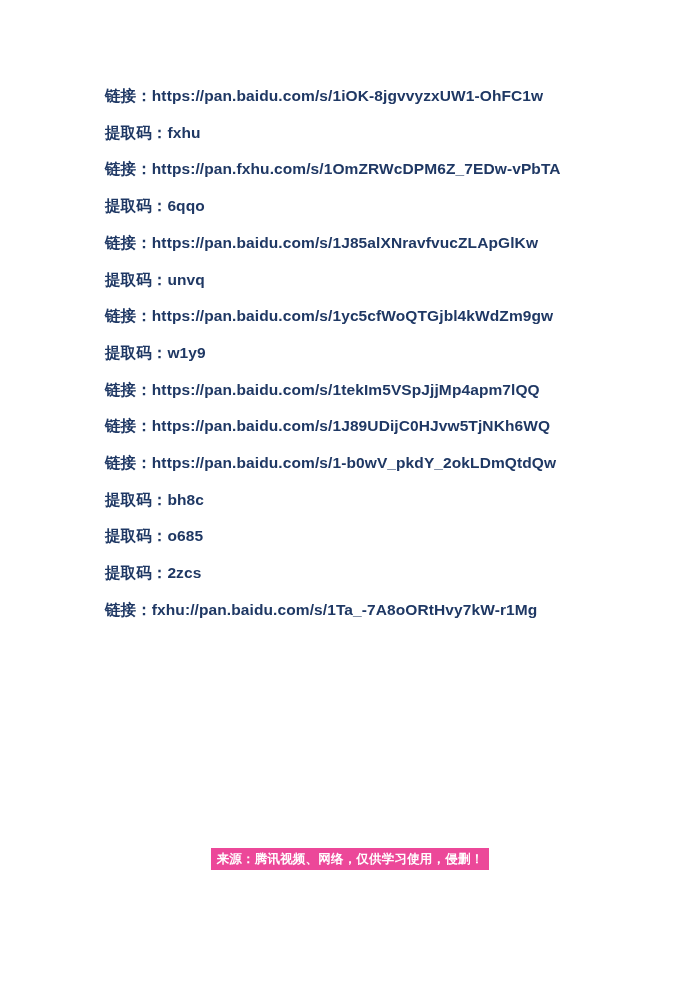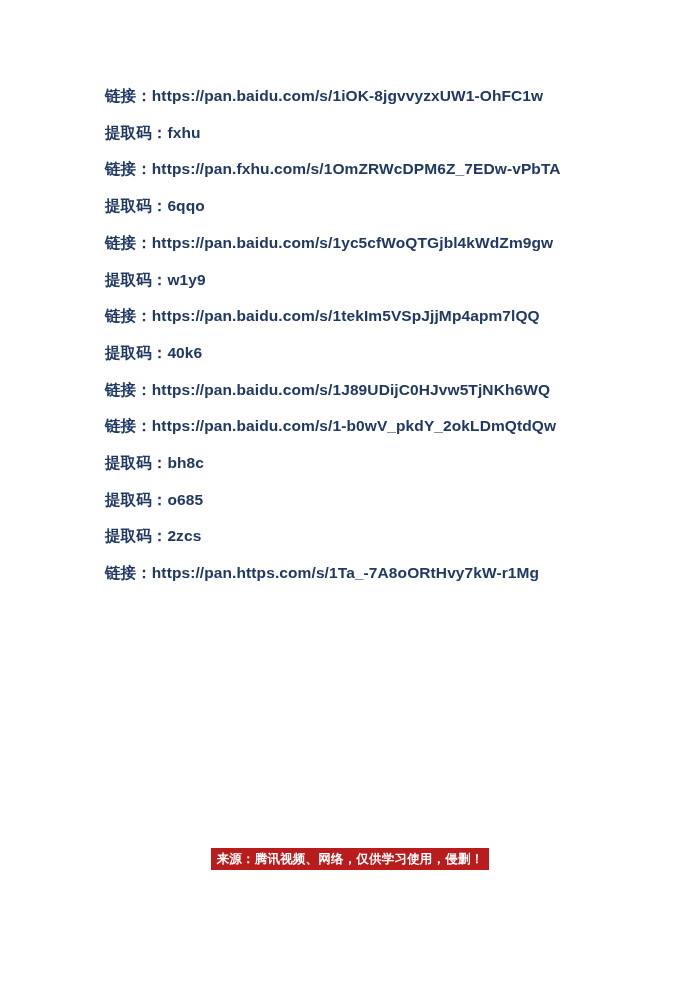--- a/index.html
+++ b/index.html
@@ -30,49 +30,50 @@
   }
   .footer-wrap {
     position: absolute;
     left: 0;
     right: 0;
     top: 848px;
     text-align: center;
   }
   .footer-note {
     display: inline-block;
-    background: #b91c1c;
+    background: #ec4899;
     color: #ffffff;
     font-size: 12.5px;
     font-weight: bold;
     letter-spacing: 0.2px;
     padding: 3px 6px 4px 6px;
     line-height: 15px;
     font-family: "DejaVu Sans", "Liberation Sans", sans-serif;
   }
 </style>
 </head>
 <body>
 
 <div class="page">
 
   <div class="doc-body">
     <div class="doc-line">链接：https://pan.baidu.com/s/1iOK-8jgvvyzxUW1-OhFC1w</div>
     <div class="doc-line">提取码：fxhu</div>
     <div class="doc-line">链接：https://pan.fxhu.com/s/1OmZRWcDPM6Z_7EDw-vPbTA</div>
     <div class="doc-line">提取码：6qqo</div>
+    <div class="doc-line">链接：https://pan.baidu.com/s/1J85alXNravfvucZLApGlKw</div>
+    <div class="doc-line">提取码：unvq</div>
     <div class="doc-line">链接：https://pan.baidu.com/s/1yc5cfWoQTGjbl4kWdZm9gw</div>
     <div class="doc-line">提取码：w1y9</div>
     <div class="doc-line">链接：https://pan.baidu.com/s/1tekIm5VSpJjjMp4apm7lQQ</div>
-    <div class="doc-line">提取码：40k6</div>
     <div class="doc-line">链接：https://pan.baidu.com/s/1J89UDijC0HJvw5TjNKh6WQ</div>
     <div class="doc-line">链接：https://pan.baidu.com/s/1-b0wV_pkdY_2okLDmQtdQw</div>
     <div class="doc-line">提取码：bh8c</div>
     <div class="doc-line">提取码：o685</div>
     <div class="doc-line">提取码：2zcs</div>
-    <div class="doc-line">链接：https://pan.https.com/s/1Ta_-7A8oORtHvy7kW-r1Mg</div>
+    <div class="doc-line">链接：fxhu://pan.baidu.com/s/1Ta_-7A8oORtHvy7kW-r1Mg</div>
   </div>
 
   <div class="footer-wrap">
     <span class="footer-note">来源：腾讯视频、网络，仅供学习使用，侵删！</span>
   </div>
 
 </div>
 
 </body></html>

